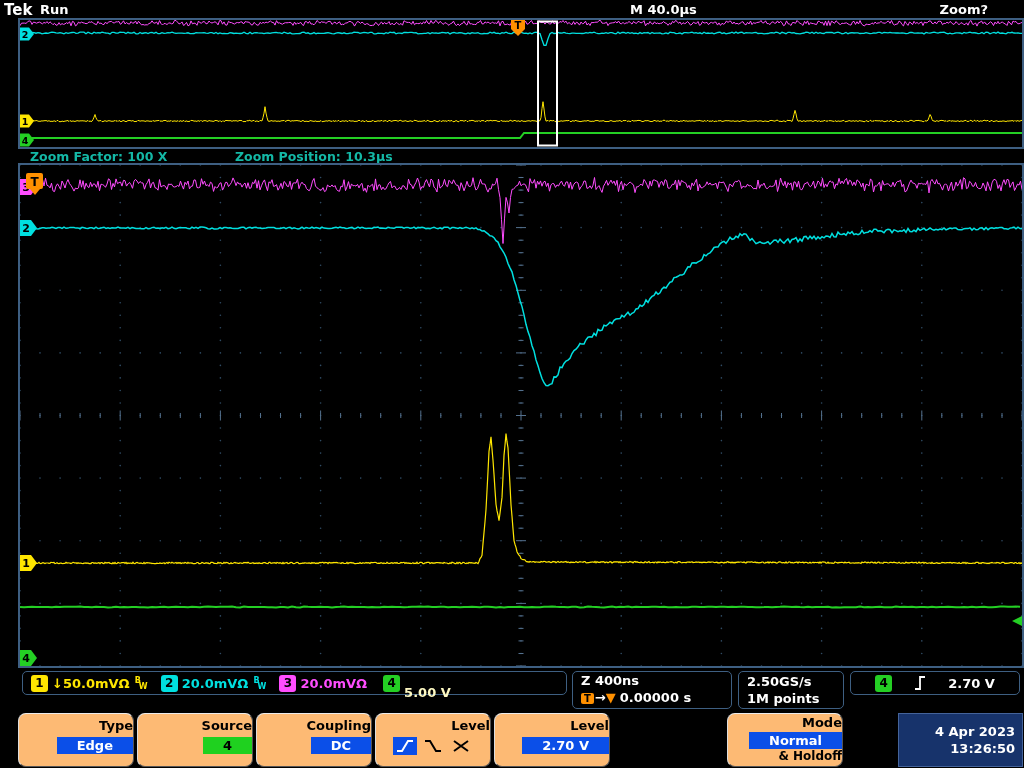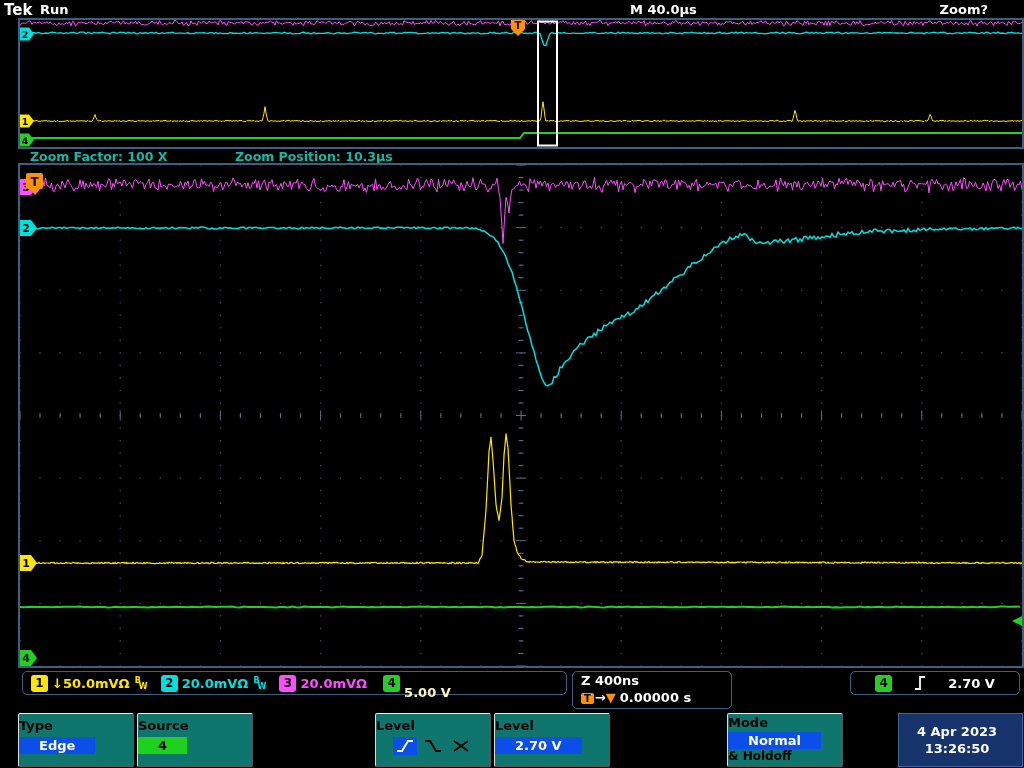--- a/index.html
+++ b/index.html
@@ -43,34 +43,34 @@
   .bwB{position:absolute;top:0;left:0}
   .bwW{position:absolute;bottom:-1px;left:4px}
   .tz-t{background:#ff9000;color:#000;font-size:10px;padding:0 3px;border-radius:2px;margin-right:1px}
   .tz-arrow{color:#fff}
   .tz-marker{color:#ff9000}
   .tz-pos{margin-left:4px}
   .trig-slope{display:inline-flex;align-items:center}
 
   
   .menubar{position:absolute;left:0;top:712px;width:1024px;height:56px}
-  .menu-btn{position:absolute;top:1px;width:116px;height:54px;background:#0f766e;text-align:left;
-            color:#000;border:1px solid #555;border-top-color:#ececec;border-left-color:#ddd;border-radius:2px}
+  .menu-btn{position:absolute;top:1px;width:116px;height:54px;background:#fdba74;text-align:right;
+            color:#000;border:1px solid #555;border-top-color:#ececec;border-left-color:#ddd;border-radius:8px}
   .btn-title{font-size:13px;margin-top:4px;line-height:15px}
   .btn-val{display:inline-block;background:#0b4fe8;color:#fff;font-size:13px;line-height:17px;
            padding:0 20px;margin-top:4px}
   .val-green{background:#1fd11f;color:#000}
   .btn-extra{font-size:12px;line-height:14px;margin-top:0}
   .menu-btn.tight .btn-title{margin-top:1px}
   .menu-btn.tight .btn-val{margin-top:1px}
   .slope-row{margin-top:4px;display:flex;justify-content:center;gap:4px}
   .slope-box{width:24px;height:18px;display:inline-flex;align-items:center;justify-content:center}
   .slope-box.sel{background:#0b4fe8}
   .date-box{position:absolute;left:898px;top:1px;width:125px;height:54px;background:#17336b;
-            border:1px solid #44639a;color:#fff;font-size:13px;text-align:center;
+            border:1px solid #44639a;color:#fff;font-size:13px;text-align:right;
             padding:9px 7px 0 0;line-height:17px}
 </style>
 </head>
 <body>
 
 <div class="scope">
 
   <div class="topbar">
     <span id="hdr-logo">Tek</span>
     <span id="hdr-run">Run</span>
@@ -170,20 +170,24 @@
         </span>
       </div>
 
     <div class="ro-box" id="zoom-box">
       <div class="ro-line">Z 400ns</div>
       <div class="ro-line">
         <span class="tz-t">T</span><span class="tz-arrow">→</span><span class="tz-marker">▼</span><span class="tz-pos">0.00000 s</span>
       </div>
     </div>
 
+    <div class="ro-box" id="rate-box">
+      <div class="ro-line">2.50GS/s</div>
+      <div class="ro-line">1M points</div>
+    </div>
 
     <div class="ro-box" id="trig-box">
       <span class="ch-tag" id="trig-src" style="background: rgb(36, 207, 36);">4</span>
       <span class="trig-slope">
         <svg width="12" height="16" viewBox="0 0 12 16">
             <polyline points="1,14 6,14 6,2 11,2" fill="none" stroke="#fff" stroke-width="1.8"></polyline>
           </svg>
       </span>
       <span>2.70 V</span>
     </div>
@@ -191,20 +195,24 @@
 
   <div class="menubar">
     <div class="menu-btn" style="left:18px">
       <div class="btn-title">Type</div>
       <div><span class="btn-val">Edge</span></div>
     </div>
     <div class="menu-btn" style="left:137px">
       <div class="btn-title">Source</div>
       <div><span class="btn-val val-green">4</span></div>
     </div>
+    <div class="menu-btn" style="left:256px">
+      <div class="btn-title">Coupling</div>
+      <div><span class="btn-val">DC</span></div>
+    </div>
     <div class="menu-btn" style="left:375px">
       <div class="btn-title">Level</div>
       <div class="slope-row">
         <span class="slope-box sel">
           <svg width="20" height="16" viewBox="0 0 20 16">
               <polyline points="2,13 7,13 13,3 18,3" fill="none" stroke="#fff" stroke-width="2"></polyline>
             </svg>
         </span>
         <span class="slope-box">
           <svg width="20" height="16" viewBox="0 0 20 16">

